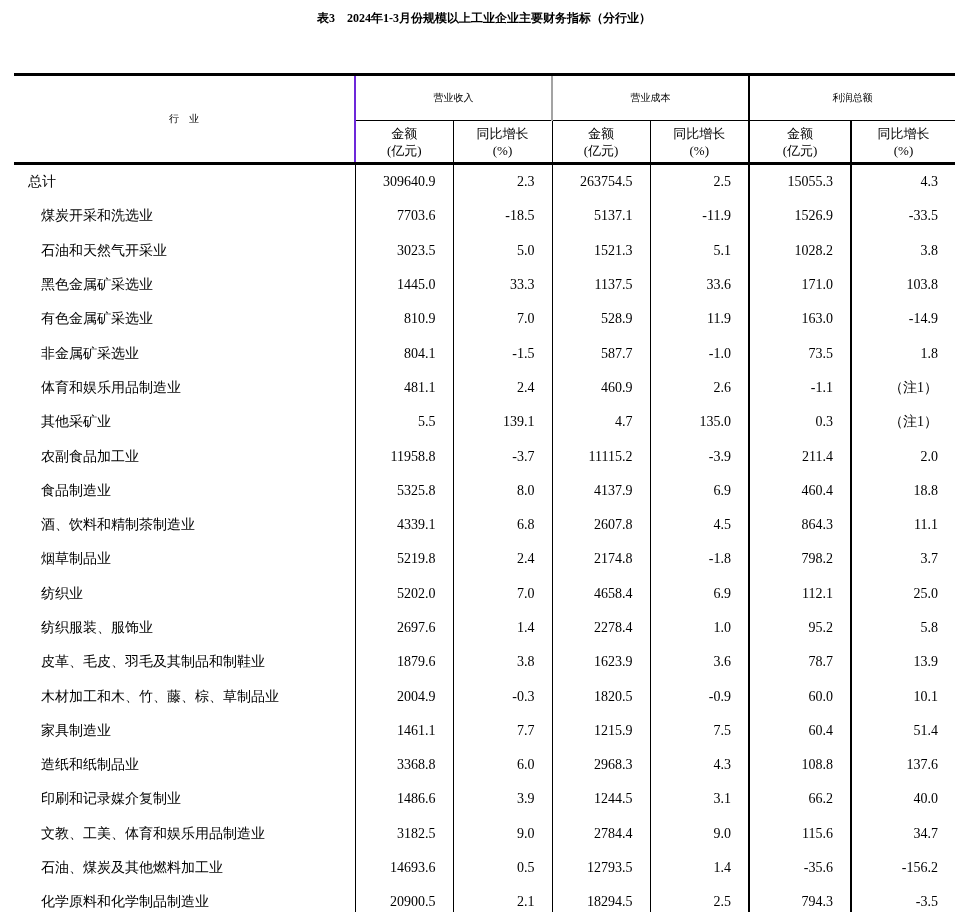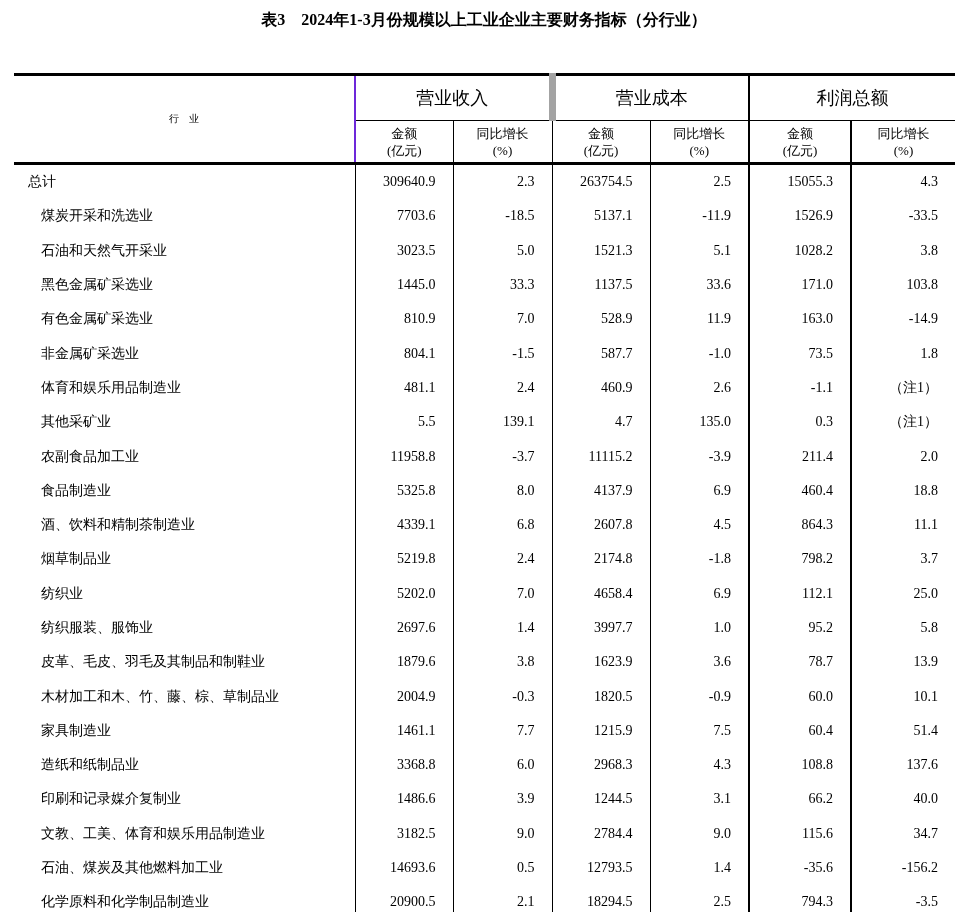--- a/index.html
+++ b/index.html
@@ -2,35 +2,35 @@
 <html><head>
 <meta charset="utf-8">
 <style>
   html,body{margin:0;padding:0;background:#fff;}
   .page{
     position:relative;width:968px;height:912px;background:#ffffff;overflow:hidden;
     font-family:"Liberation Serif","DejaVu Serif",serif;color:#000;
   }
   .title{
     position:absolute;top:10px;left:0;width:100%;text-align:center;
-    font-size:16px;font-weight:bold;white-space:nowrap;
+    font-size:12px;font-weight:bold;white-space:nowrap;
   }
   table.stats{
     position:absolute;left:14px;top:73px;width:941px;
     border-collapse:collapse;table-layout:fixed;
   }
   th,td{padding:0;font-weight:normal;vertical-align:middle;overflow:hidden;white-space:nowrap;}
   
-  .hr1 th{border-top:3px solid #000;height:44px;text-align:center;font-size:18px;}
+  .hr1 th{border-top:3px solid #000;height:44px;text-align:center;font-size:10px;}
   th.industry{
     border-top:3px solid #000;border-bottom:3px solid #000;border-right:2px solid #6d28d9;
     text-align:center;font-size:10px;
   }
   .grp{border-bottom:1px solid #000;}
-  .g2{border-left:7px solid #a3a3a3;margin-left:36px;}
+  .g2{border-left:2px solid #a3a3a3;margin-left:36px;}
   .g3{border-left:2px solid #000;}
   .hr2 th{border-bottom:3px solid #000;height:41px;text-align:center;font-size:13px;line-height:17px;margin-top:7px;}
   .hr2 .c3,.hr2 .c4,.hr2 .c5{border-left:1px solid #000;}
   .hr2 .c6,.hr2 .c7{border-left:2px solid #000;}
   
   tbody td{height:34.3px;font-size:14px;}
   td.c1{text-align:left;padding-left:14px;border-right:1px solid #000;}
   td.c1.indent{padding-left:27px;}
   td.num{text-align:right;padding-right:17px;}
   td.c3,td.c4,td.c5{border-left:1px solid #000;}
@@ -214,21 +214,21 @@
     <td class="c4 num">4658.4</td>
     <td class="c5 num">6.9</td>
     <td class="c6 num">112.1</td>
     <td class="c7 num">25.0</td>
   </tr>
 
   <tr class="data-row">
     <td class="c1 indent">纺织服装、服饰业</td>
     <td class="c2 num">2697.6</td>
     <td class="c3 num">1.4</td>
-    <td class="c4 num">3997.7</td>
+    <td class="c4 num">2278.4</td>
     <td class="c5 num">1.0</td>
     <td class="c6 num">95.2</td>
     <td class="c7 num">5.8</td>
   </tr>
 
   <tr class="data-row">
     <td class="c1 indent">皮革、毛皮、羽毛及其制品和制鞋业</td>
     <td class="c2 num">1879.6</td>
     <td class="c3 num">3.8</td>
     <td class="c4 num">1623.9</td>

